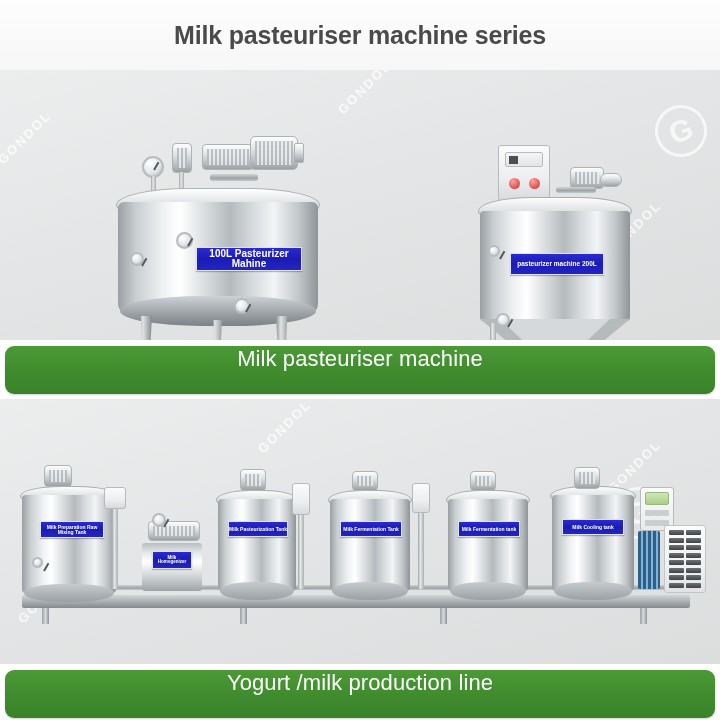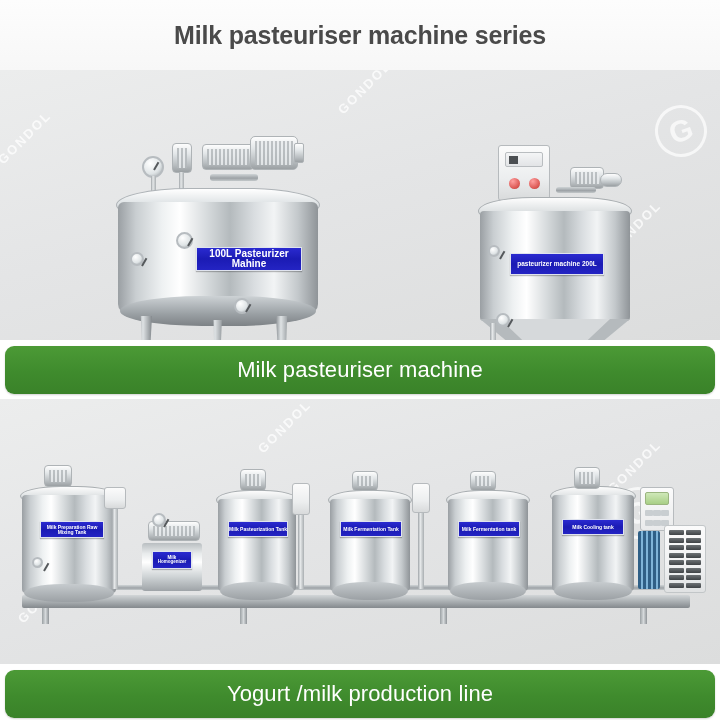--- a/index.html
+++ b/index.html
@@ -45,21 +45,21 @@
     display:flex;align-items:center;justify-content:center;
     font-size:30px;font-weight:bold;color:rgba(255,255,255,0.7);
     transform:rotate(-20deg);pointer-events:none;
   }
 
   
   .banner-wrap{width:720px;background:#fff;padding:6px 0 5px 0;}
   .banner{
     margin:0 auto;width:710px;height:48px;border-radius:9px;
     background:linear-gradient(180deg,#4c9a36 0%,#3f8b2d 55%,#3a8229 100%);
-    display:flex;align-items:center;justify-content:center;
+    display:flex;justify-content:center;
     box-shadow:0 1px 2px rgba(0,0,0,0.18);
   }
   .banner span{
     color:#ffffff;font-size:22px;font-weight:500;letter-spacing:0.1px;
   }
 
   
   .eq{position:absolute;}
 
   

